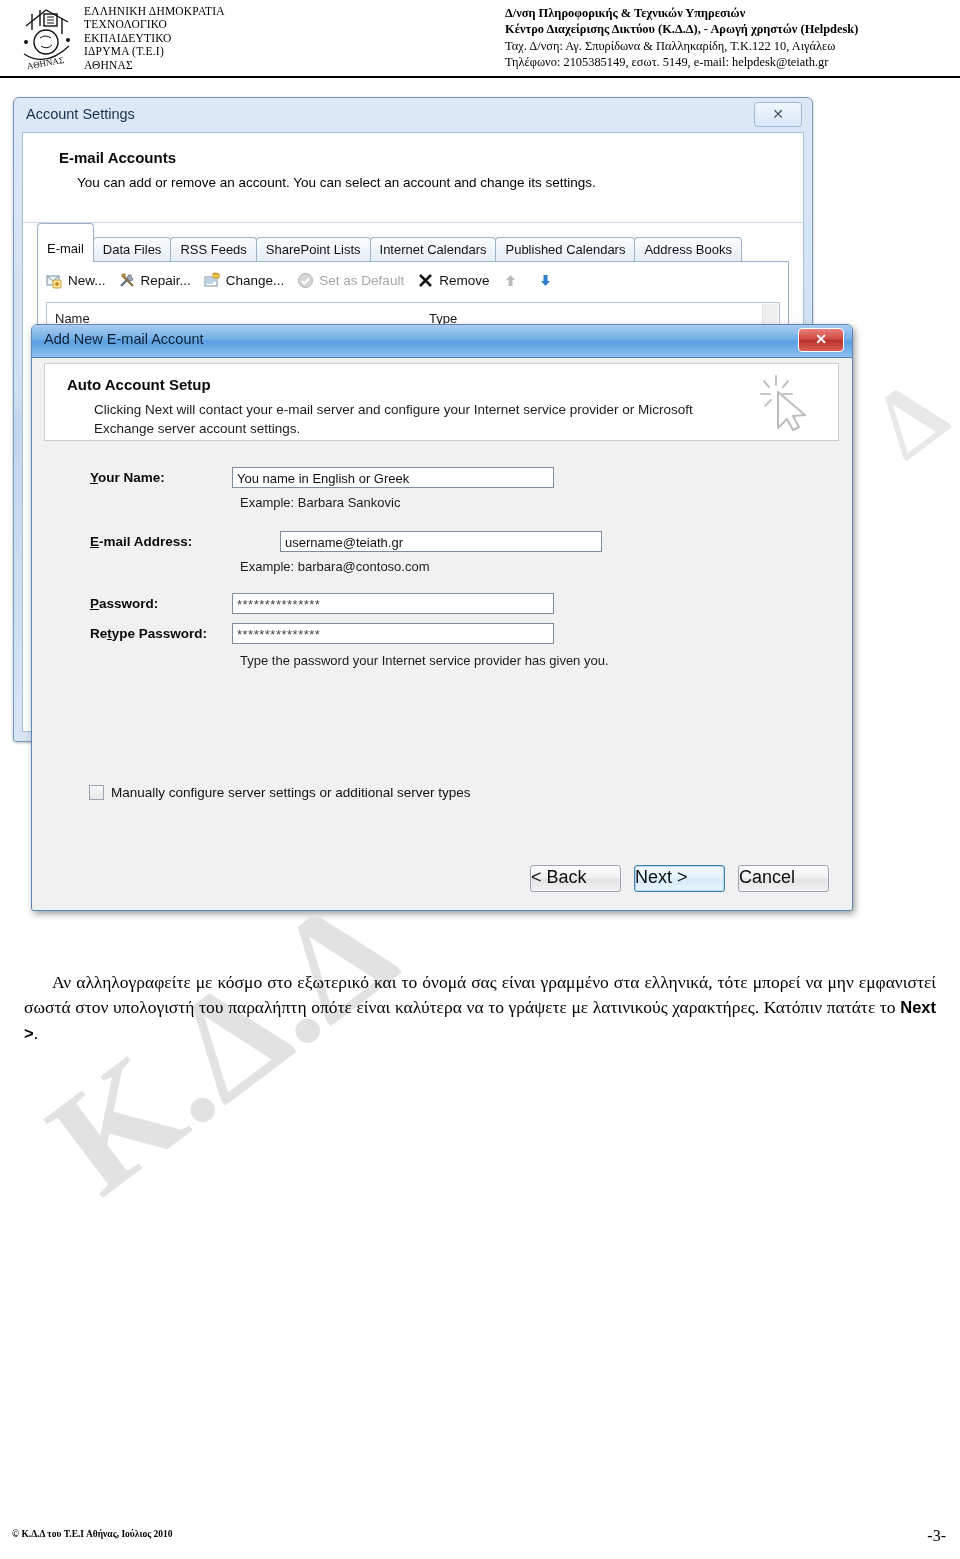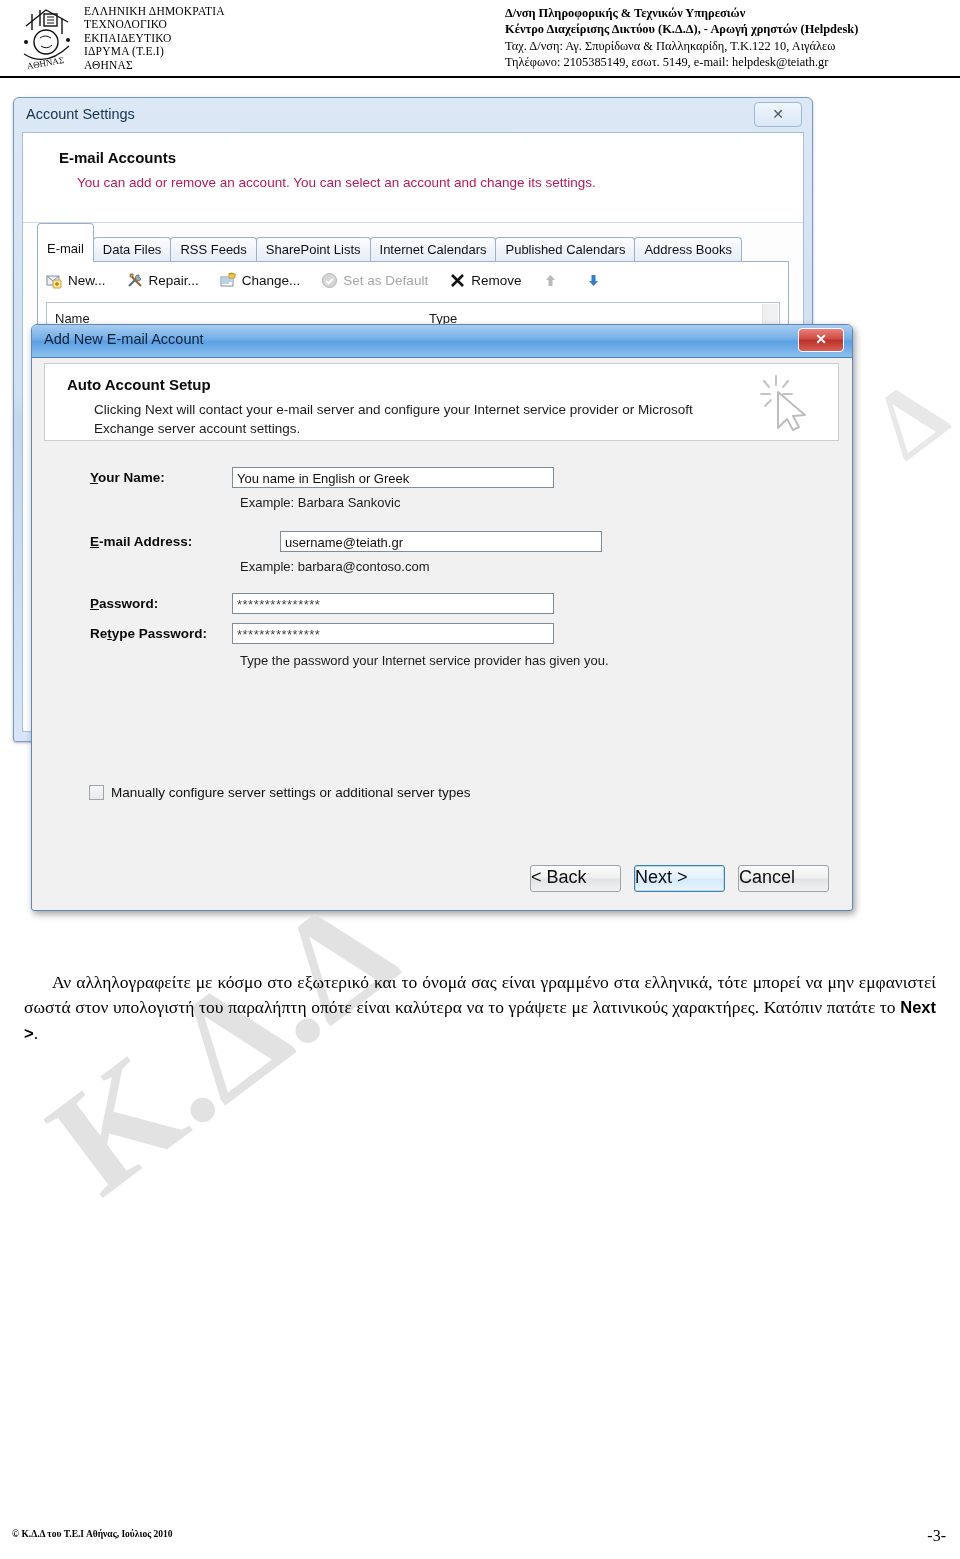--- a/index.html
+++ b/index.html
@@ -124,21 +124,21 @@
     font-family: "Liberation Sans", sans-serif;
     font-size: 15px;
     font-weight: bold;
     color: #0b0b0b;
   }
   #as-subheading {
     position: absolute;
     left: 54px; top: 42px;
     font-family: "Liberation Sans", sans-serif;
     font-size: 13.5px;
-    color: #be185d;
+    color: #000000;
   }
   
   #as-tabs {
     position: absolute;
     left: 14px; top: 103px;
     display: flex;
     align-items: flex-end;
     height: 26px;
   }
   .tab {
@@ -173,21 +173,20 @@
   }
   #as-toolbar {
     position: absolute;
     left: 0; top: 0;
     height: 36px;
     width: 100%;
     display: flex;
     align-items: center;
     padding-left: 8px;
     box-sizing: border-box;
-    gap: 8px;
   }
   .tbitem {
     display: flex;
     align-items: center;
     margin-right: 13px;
     font-family: "Liberation Sans", sans-serif;
     font-size: 13.5px;
     color: #111;
     white-space: nowrap;
   }

